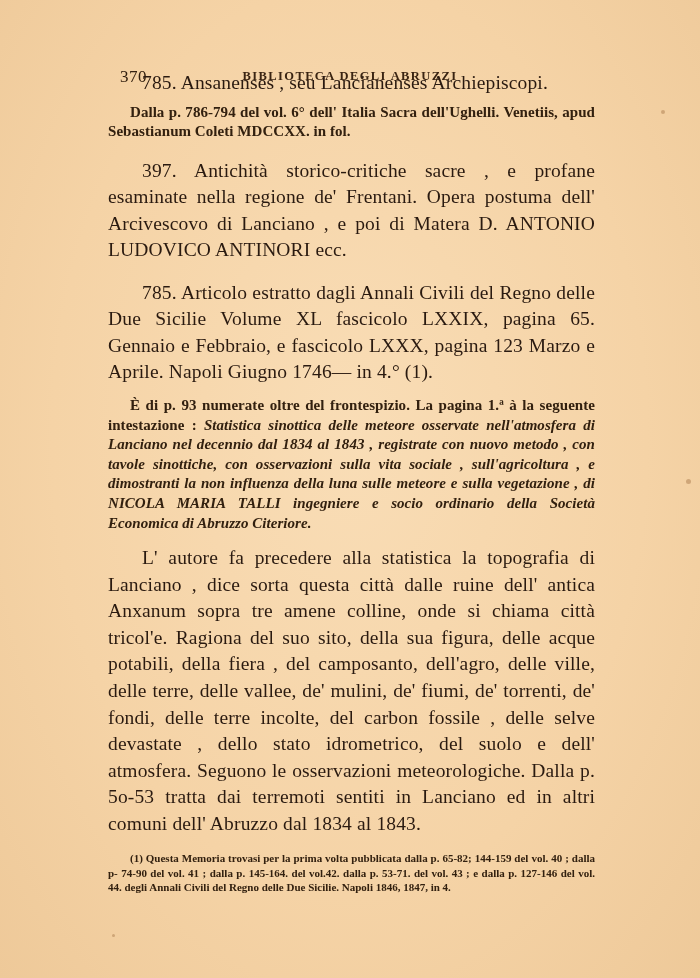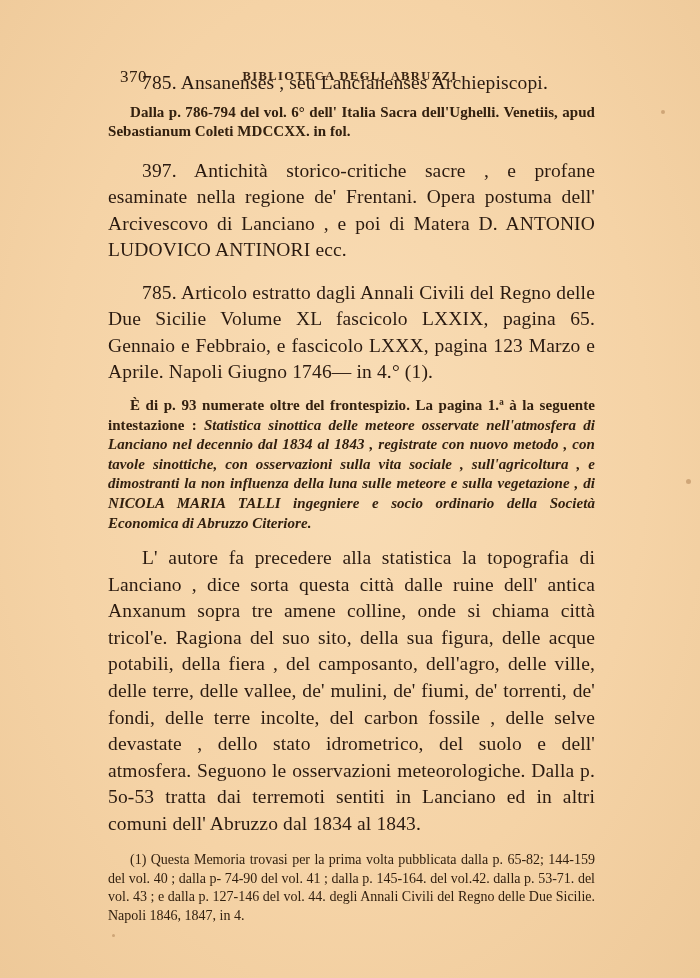--- a/index.html
+++ b/index.html
@@ -82,23 +82,23 @@
     font-weight: bold;
     color: #32200f;
   }
   .vedi {
     font-size: 13.4px;
     font-weight: bold;
     text-indent: 22px;
     margin-top: 10px;
   }
   .footnote {
-    font-size: 14px;
+    font-size: 11px;
     line-height: 1.33;
-    font-weight: normal;
+    font-weight: bold;
     text-indent: 22px;
     margin-top: 14px;
     letter-spacing: 0px;
     color: #32200f;
   }
   .blockitalic { font-style: italic; }
 </style>
 </head>
 <body>
 

